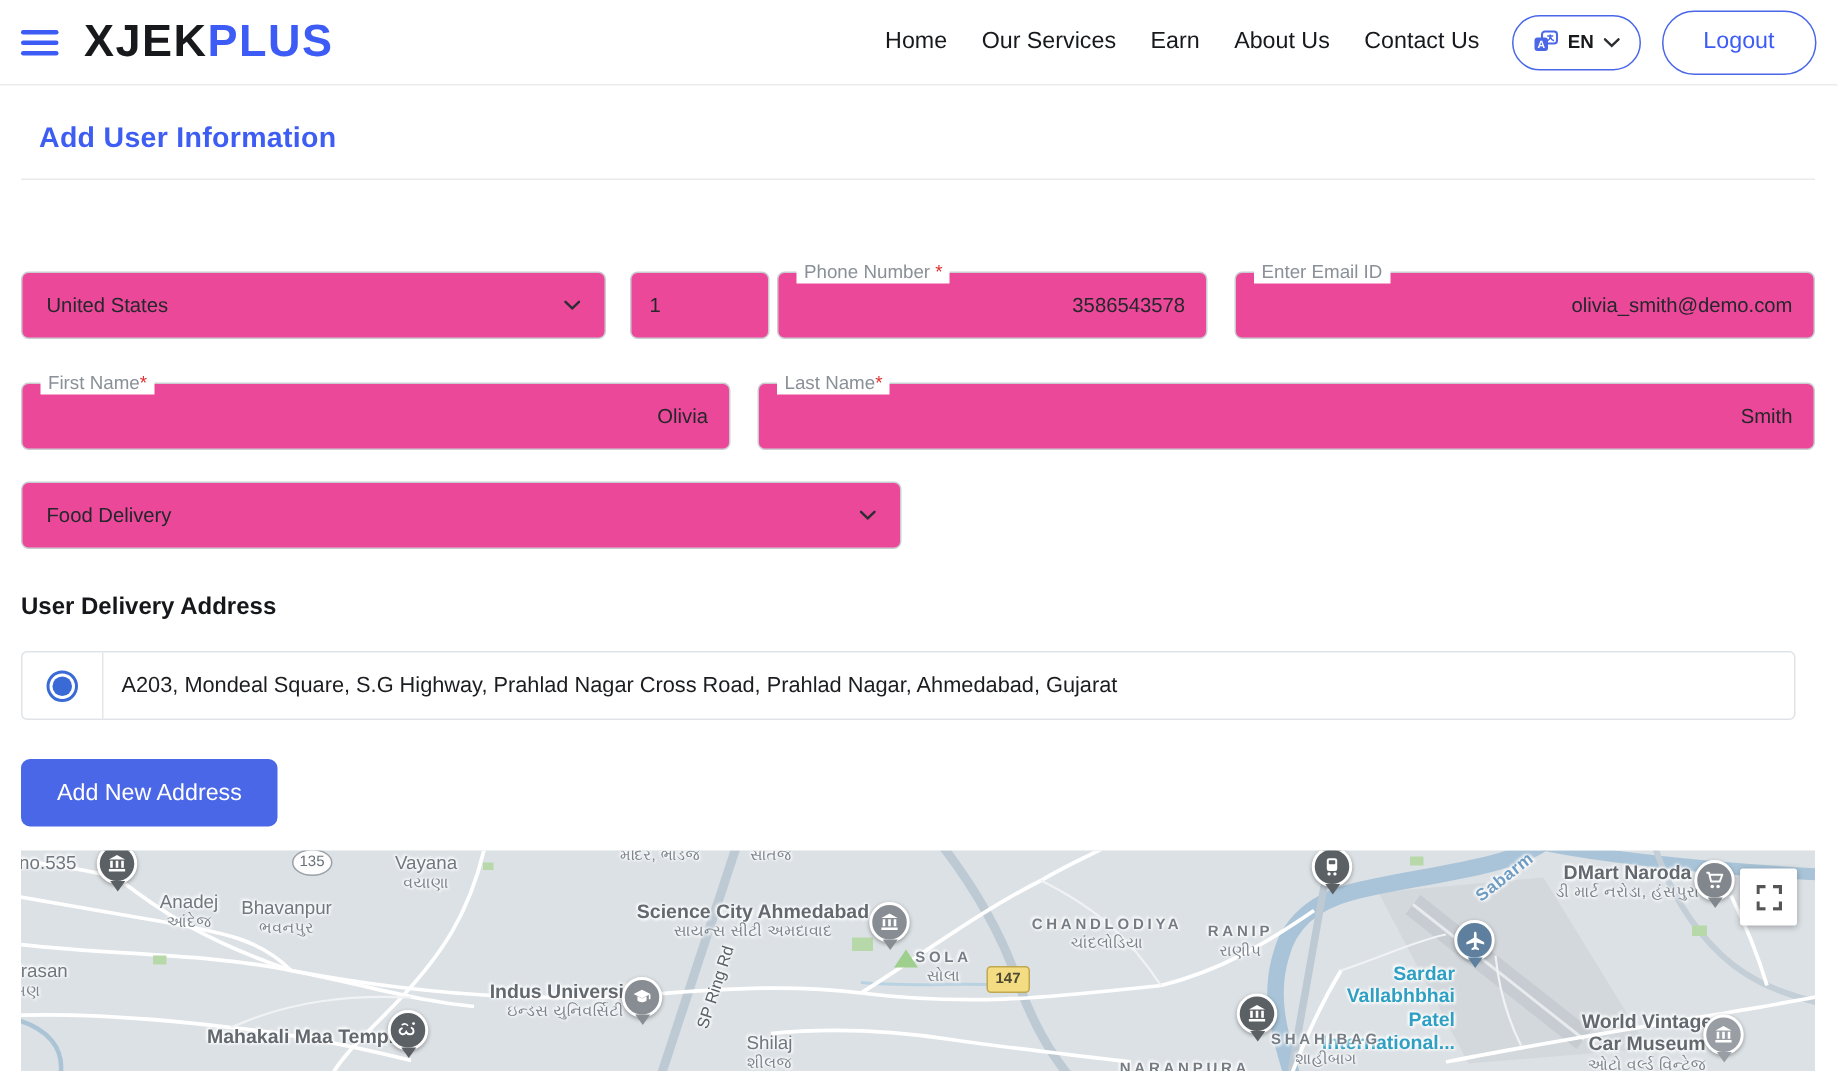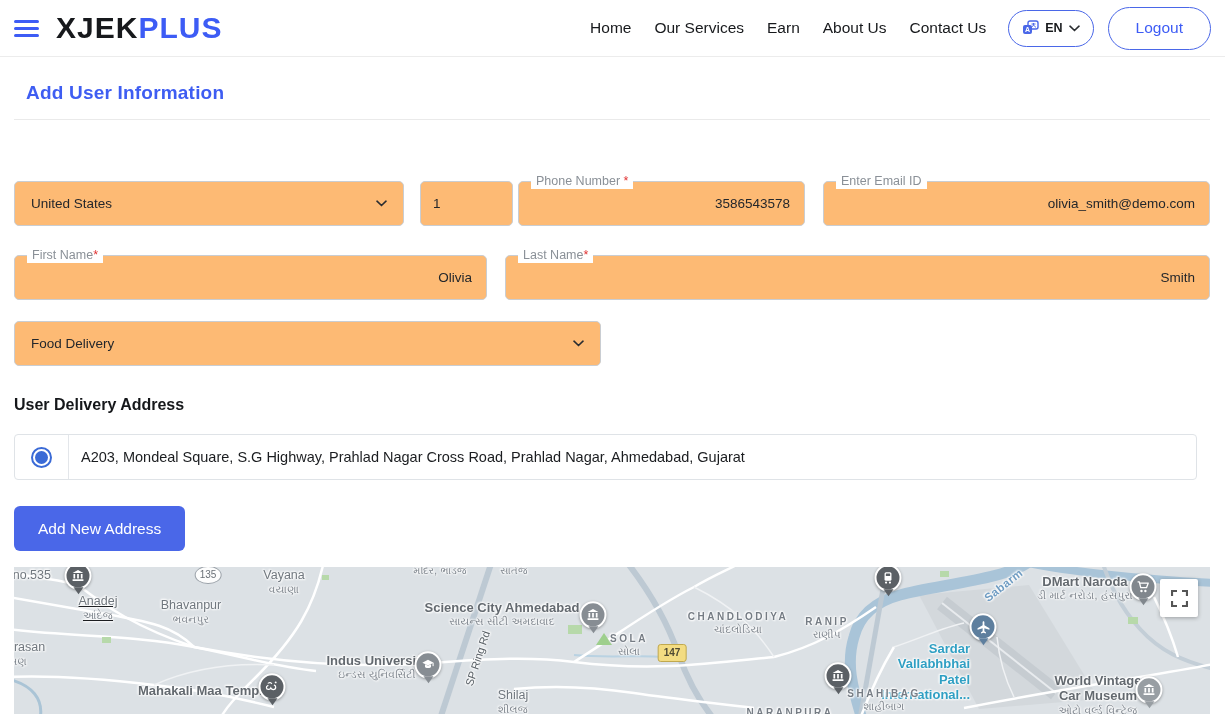--- a/index.html
+++ b/index.html
@@ -20,21 +20,21 @@
 
   
   main { padding:0 15px 0 14px; }
   .page-title { margin-top:25px; font-size:19px; line-height:22px; font-weight:700; color:#3e5df2; letter-spacing:.2px;margin-left:12px; }
   .title-divider { border:none; border-top:1px solid #eaeaea; margin-top:15px; }
 
   .row1 { display:flex; align-items:flex-start; margin-top:61px; }
   .row2 { display:flex; gap:18px; margin-top:29px; }
   .row3 { margin-top:21px; }
 
-  .field, .select-box, .code-box { position:relative; height:45px; border:1px solid #c9cdd2; border-radius:5px; background:#fdba74; display:flex; align-items:center; font-size:13.5px; color:#24272b; }
+  .field, .select-box, .code-box { position:relative; height:45px; border:1px solid #c9cdd2; border-radius:5px; background:#ec4899; display:flex; align-items:center; font-size:13.5px; color:#24272b; }
   .field input { border:none; outline:none; width:100%; height:100%; font-family:inherit; font-size:13.5px; color:#24272b; background:transparent; padding:0 14px; border-radius:5px;text-align:right; }
   .flabel { position:absolute; top:-9px; left:12px; background:#fff; padding:0 5px; font-size:12.5px; color:#8a9097; white-space:nowrap; line-height:1.3; z-index:2; }
   .flabel .req { color:#e03131; }
 
   .select-box { padding:0 16px; cursor:pointer; justify-content:space-between; }
   .country-select { width:390px; }
   .service-select { width:587px; }
   .chevron-dark { width:11px; height:7px; flex:none; }
 
   .phone-group { display:flex; gap:5px; margin-left:16px; }
@@ -231,21 +231,21 @@
           <path d="M1 6V1h5M11 1h5v5M16 11v5h-5M6 16H1v-5" fill="none" stroke="#555" stroke-width="2.2"></path>
         </svg>
     </button>
   <div class="mlabel town left" style="left: -11px; top: 1px; font-size: 13px;">
         <span class="main">y no.535</span>
       </div>
       <div class="mlabel town" style="left: 270px; top: 1px;">
         <span class="main">Vayana</span>
         <span class="sub">વયાણા</span>
       </div>
-      <div class="mlabel town" style="left: 84px; top: 27px; text-decoration: underline;">
+      <div class="mlabel town" style="left: 112px; top: 27px;">
         <span class="main">Anadej</span>
         <span class="sub">આંદેજ</span>
       </div>
       <div class="mlabel town" style="left: 177px; top: 31px;">
         <span class="main">Bhavanpur</span>
         <span class="sub">ભવનપુર</span>
       </div>
       <div class="mlabel town left" style="left: -14px; top: 73px;">
         <span class="main">ndrasan</span>
         <span class="sub">ડ્રાસણ</span>

